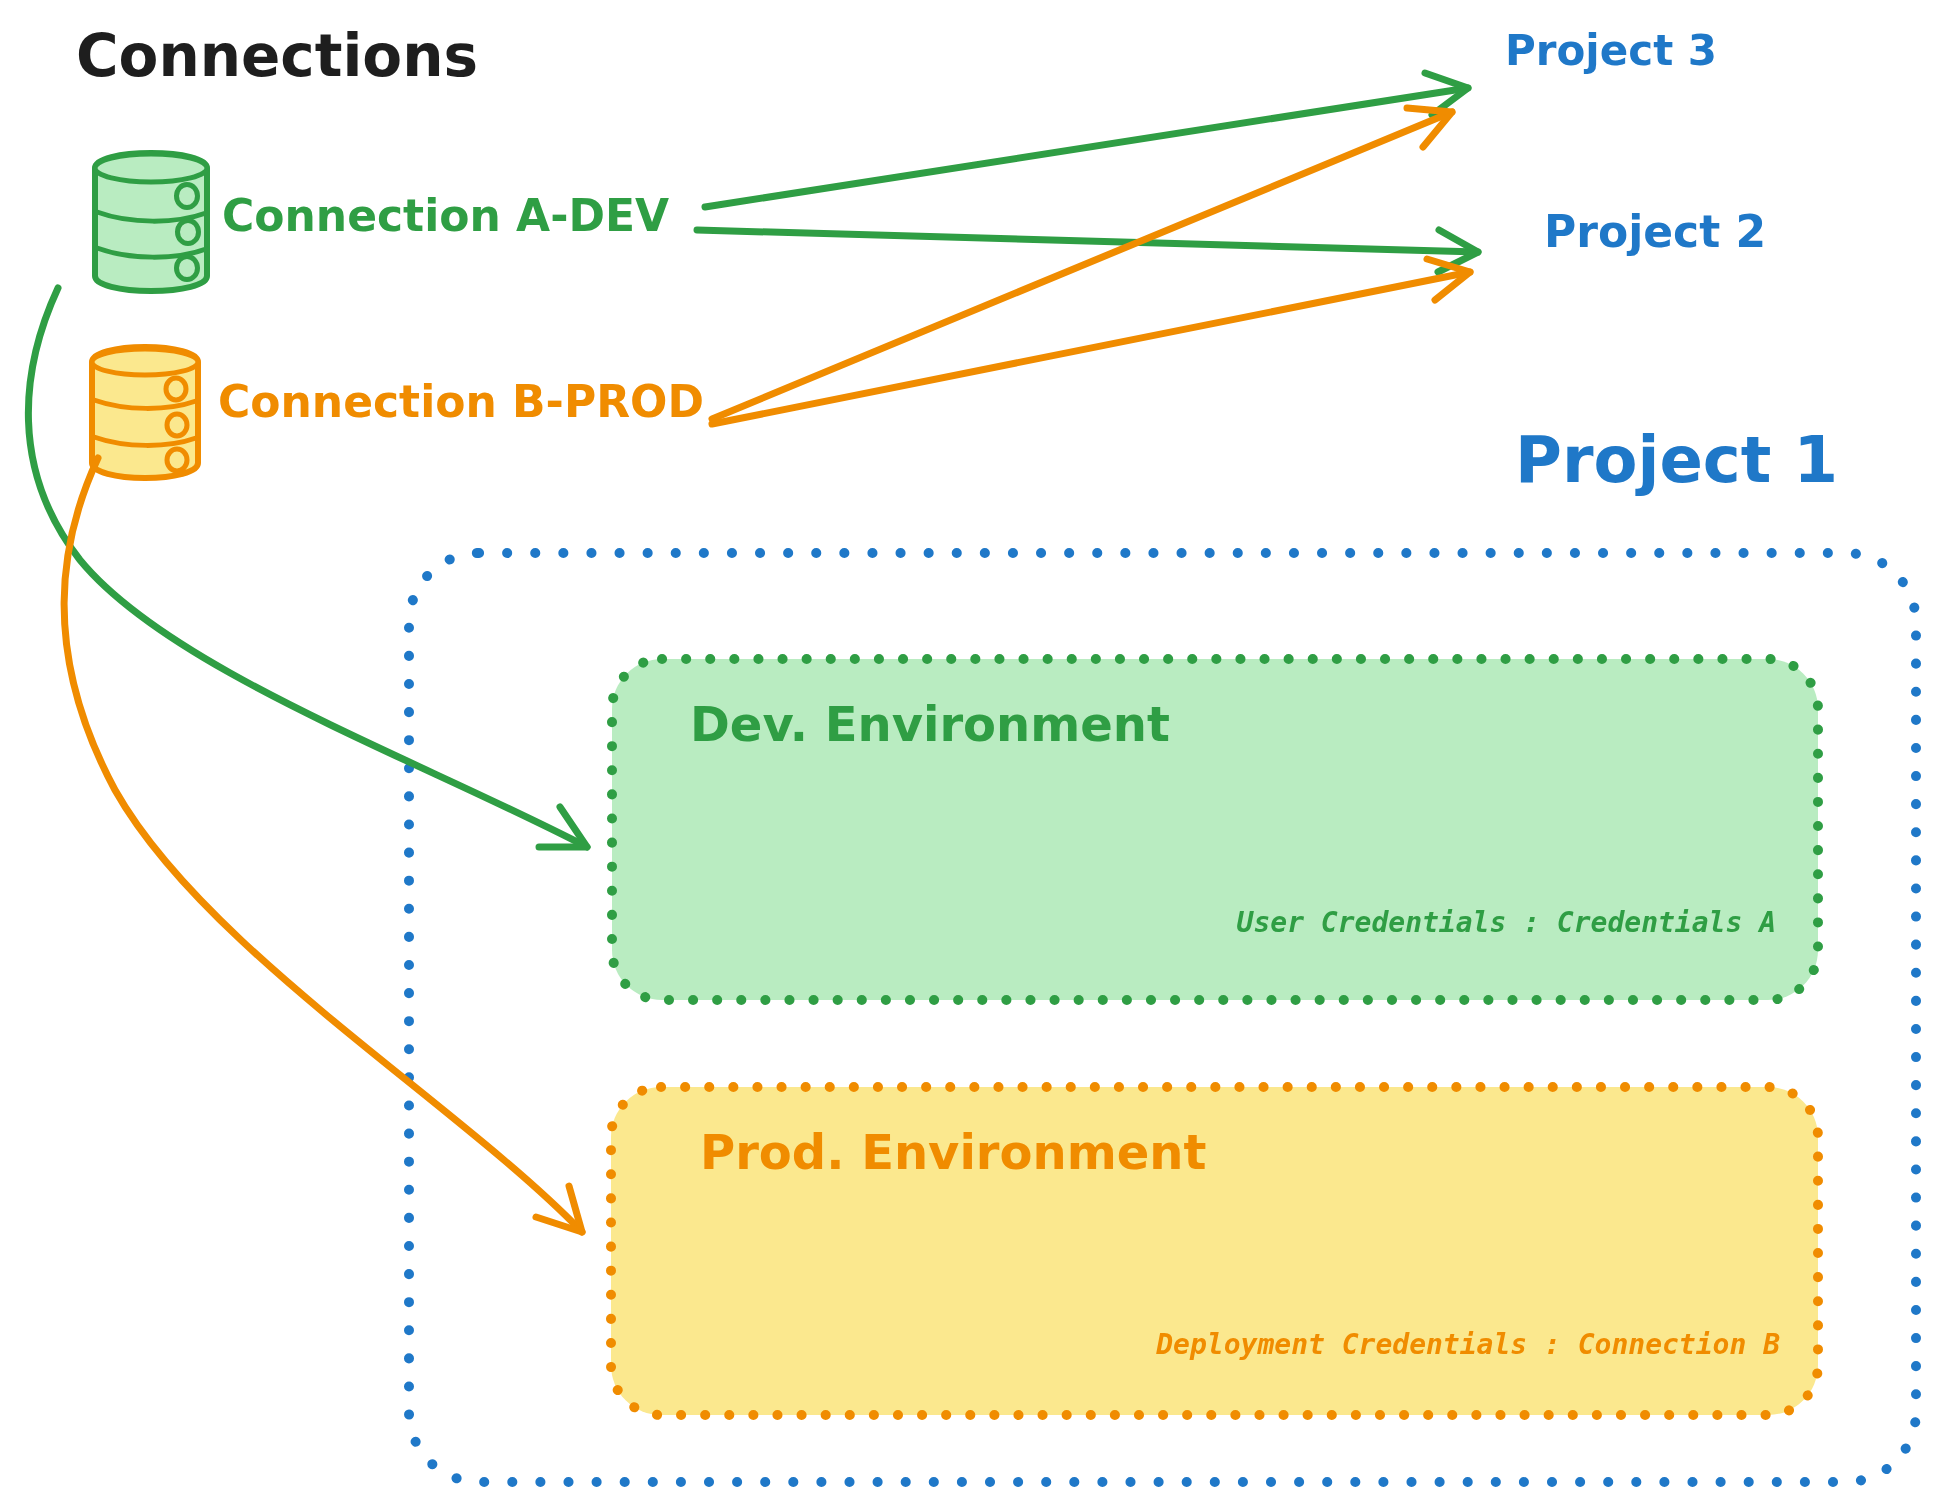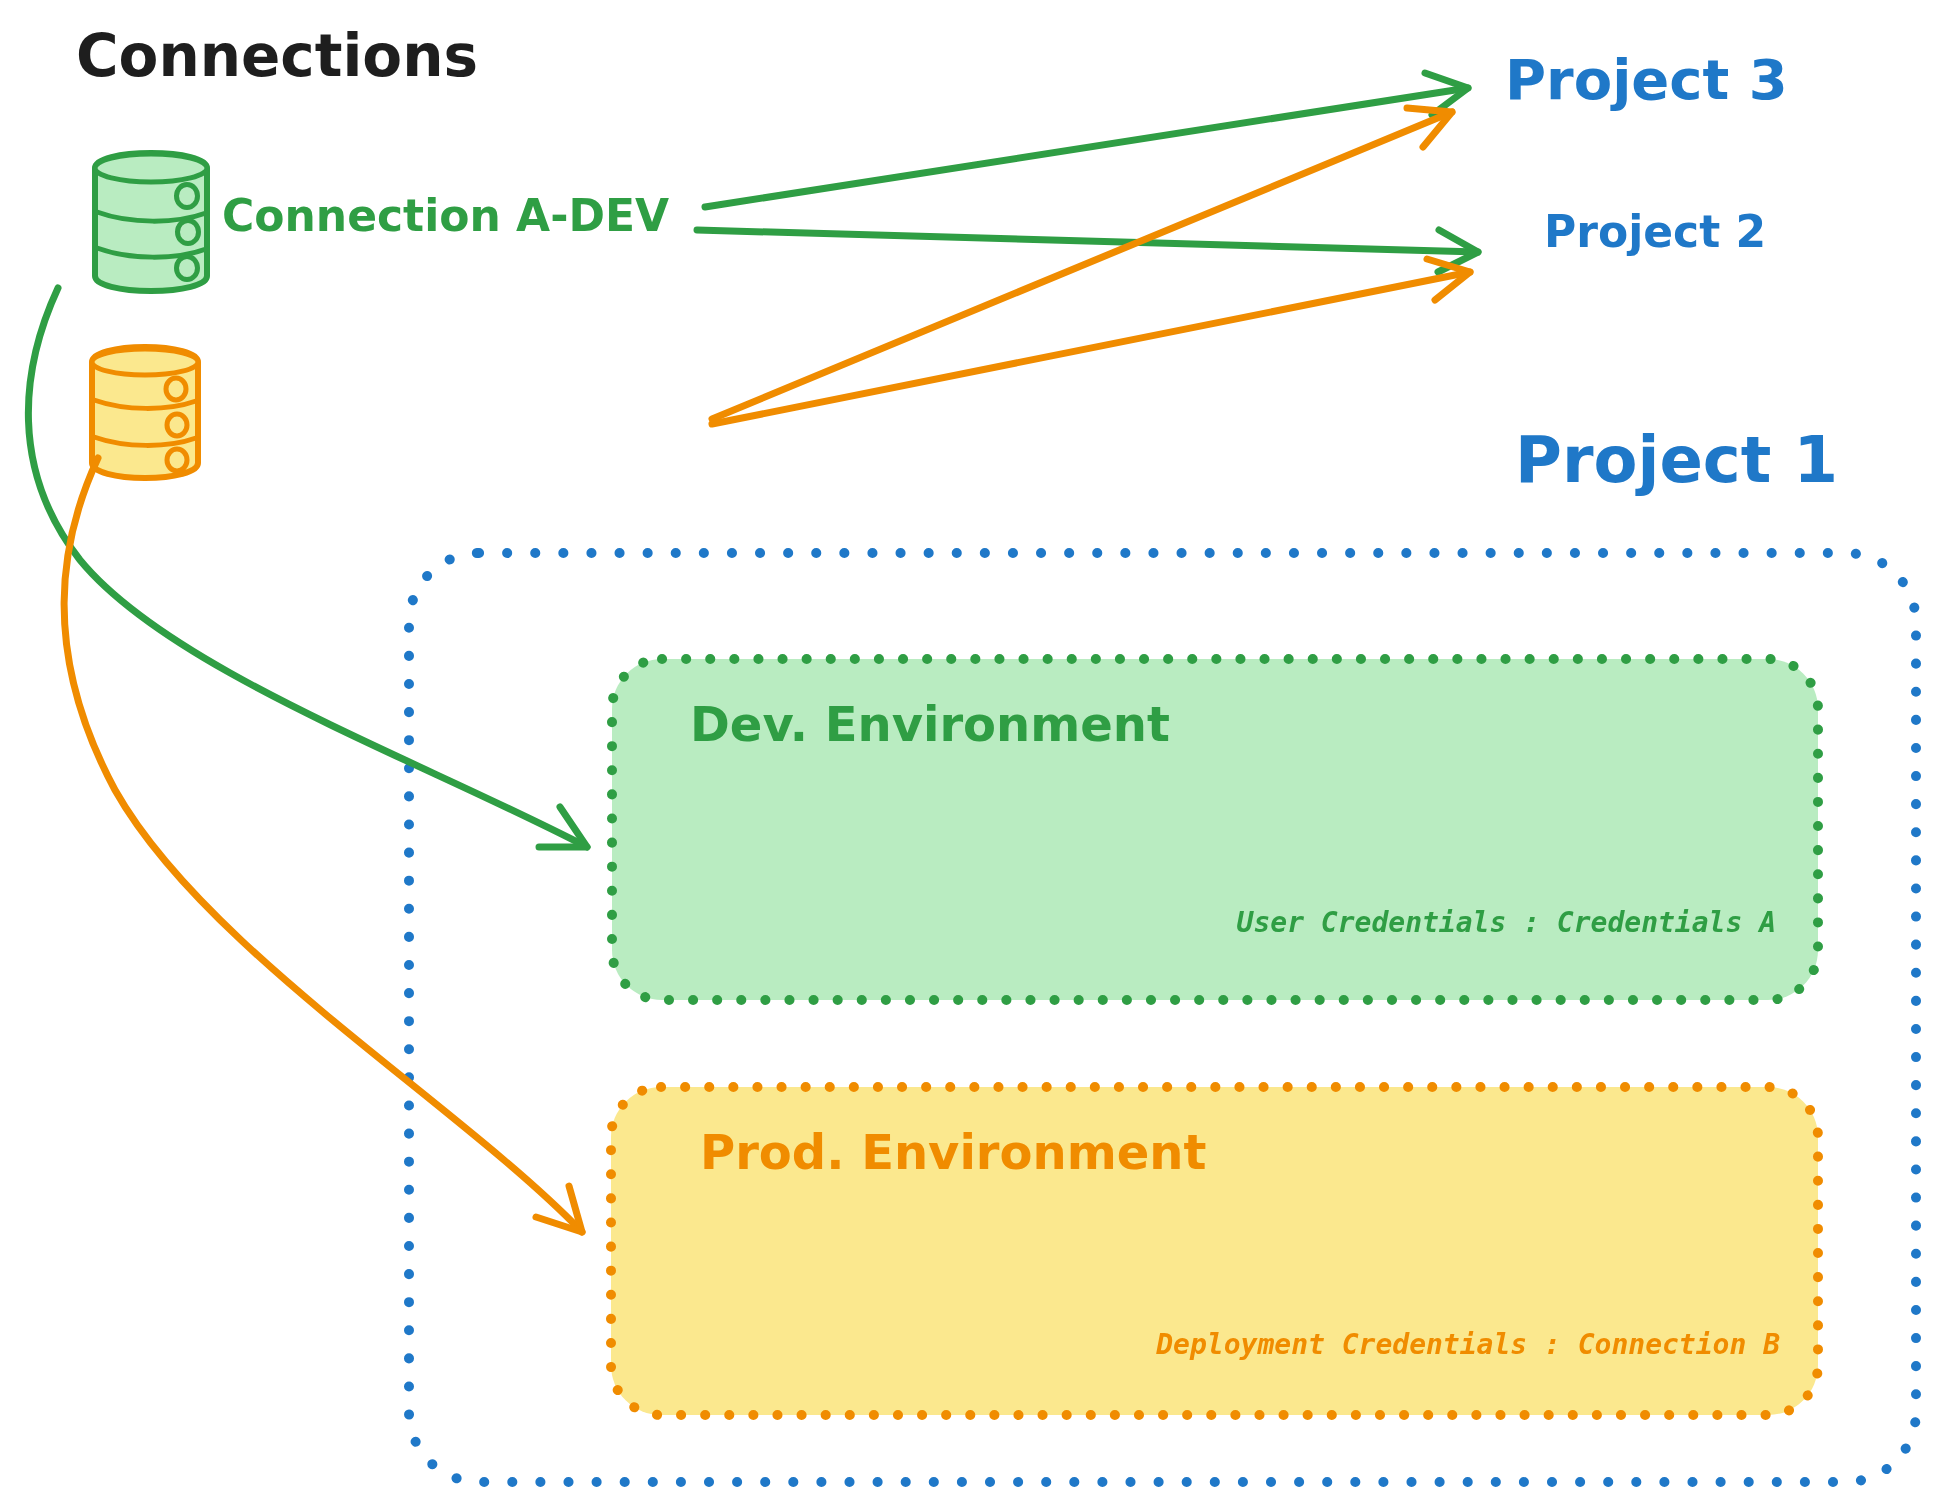--- a/index.html
+++ b/index.html
@@ -19,21 +19,21 @@
     overflow: hidden;
     font-family: "DejaVu Sans", sans-serif;
     border-radius: 15px;
   }
   #diagram-svg { position: absolute; left: 0; top: 0; }
 
   .lbl { position: absolute; line-height: 1.2; white-space: nowrap; font-weight: bold; }
   .title-lbl   { left: 76px;  top: 22px;  font-size: 58px; color: var(--ink); }
   .conn-a-lbl  { left: 222px; top: 190px; font-size: 44px; color: var(--green); }
   .conn-b-lbl  { left: 218px; top: 376px; font-size: 44px; color: var(--orange); }
-  .p3-lbl { left: 1505px; top: 46px;  font-size: 56px; color: var(--blue); }
+  .p3-lbl { left: 1505px; top: 26px;  font-size: 42px; color: var(--blue); }
   .p2-lbl { left: 1544px; top: 206px; font-size: 44px; color: var(--blue); }
   .p1-lbl { left: 1515px; top: 422px; font-size: 64px; color: var(--blue); }
   .dev-title-lbl  { left: 662px; top: 696px;  font-size: 48px; color: var(--green); margin-left: 28px; }
   .prod-title-lbl { left: 676px; top: 1124px; font-size: 48px; color: var(--orange); margin-left: 24px; }
   .cred-lbl { position: absolute; font-family: "DejaVu Sans Mono", monospace; font-weight: bold;
               font-size: 28px; text-align: right; white-space: nowrap; font-style: italic; }
   .cred-a-lbl { right: 172px; top: 906px;  color: var(--green); }
   .cred-b-lbl { right: 168px; top: 1328px; color: var(--orange); }
 
   
@@ -103,20 +103,21 @@
     <g class="s-orange" stroke-width="7" stroke-linecap="round" stroke-linejoin="round">
       <path d="M98 458 C60 540 40 650 115 790 C205 950 460 1105 582 1232"></path>
       <path d="M569 1186 L582 1232 L536 1217"></path>
     </g>
   </svg>
 
   <div class="lbl title-lbl">Connections</div>
 
   <div class="lbl conn-a-lbl">Connection A-DEV</div>
 
+  <div class="lbl conn-b-lbl">Connection B-PROD</div>
 
   <div class="lbl p3-lbl">Project 3</div>
 
   <div class="lbl p2-lbl">Project 2</div>
 
   <div class="lbl p1-lbl">Project 1</div>
 
   <div class="lbl dev-title-lbl">Dev. Environment</div>
 
   <div class="cred-lbl cred-a-lbl">User Credentials : Credentials A</div>

